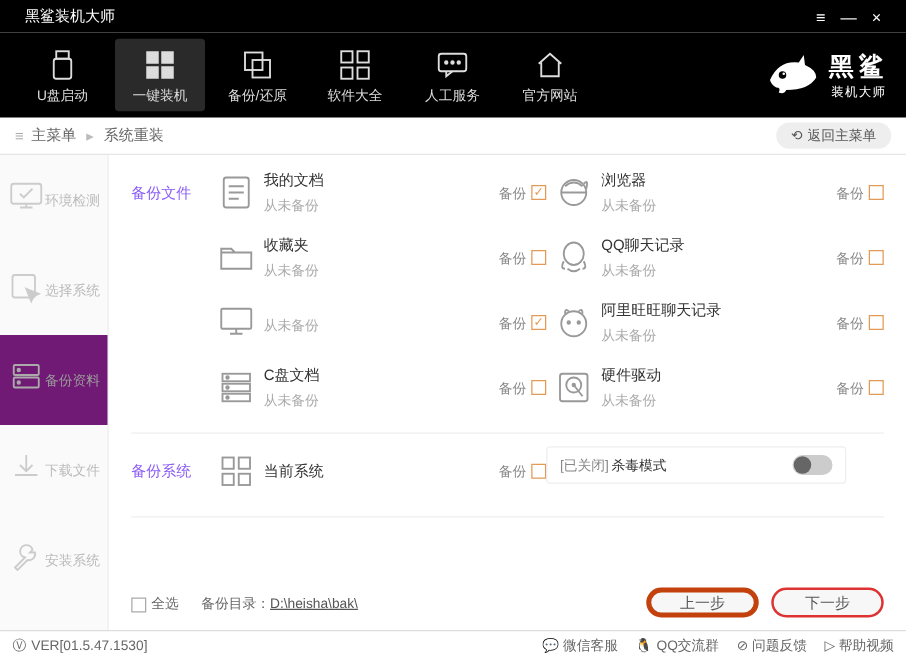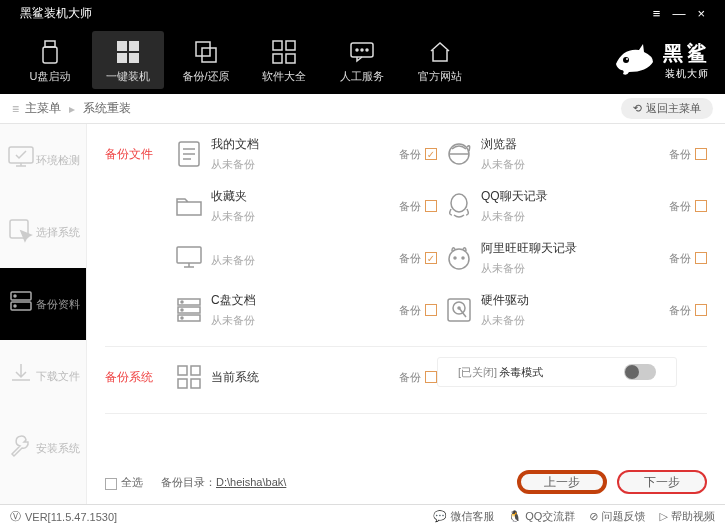--- a/index.html
+++ b/index.html
@@ -17,37 +17,37 @@
 .logo-txt{display:flex;flex-direction:column;align-items:center;margin-left:6px}
 .logo-txt .a{font-size:20px;font-weight:bold;letter-spacing:4px}
 .logo-txt .b{font-size:10px;letter-spacing:1px}
 .crumb{height:30px;display:flex;align-items:center;padding:0 12px;border-bottom:1px solid #e5e5e5;color:#666}
 .crumb .bico{color:#aaa;margin-right:6px}
 .crumb .sep{margin:0 8px;color:#bbb}
 .crumb .back-btn{margin-left:auto;background:#eee;border-radius:11px;padding:3px 12px;cursor:pointer;color:#555;font-size:11px;display:flex;align-items:center;gap:4px}
 .main{display:flex;height:380px}
 .sidebar{width:90px;background:#fafafa;border-right:1px solid #eee;display:flex;flex-direction:column}
 .sb-item{height:72px;display:flex;flex-direction:row;align-items:center;justify-content:center;color:#bbb;cursor:pointer}
-.sb-item.active{background:#000000;color:#999}
+.sb-item.active{background:#701a75;color:#999}
 .sb-item svg{margin-bottom:4px}
 .sb-item .slbl{font-size:11px}
 .content{flex:1;padding:10px 18px 6px 18px;position:relative}
 .sec{display:flex}
-.sec-title{width:62px;font-size:12px;color:#ef4444;padding-top:12px}
+.sec-title{width:62px;font-size:12px;color:#8b5cf6;padding-top:12px}
 .grid{flex:1}
 .row{display:flex;align-items:flex-start;margin-bottom:12px}
 .cell{display:flex;align-items:center;width:270px}
 .cell.right{width:270px}
 .ico-box{width:44px;height:40px;display:flex;align-items:center;justify-content:center;color:#888}
 .info{flex:1}
 .info .name{font-size:12px;color:#333}
 .info .sub{font-size:11px;color:#aaa;margin-top:4px}
 .bkwrap{display:flex;align-items:center;margin-left:6px;margin-top:0;font-size:11px;color:#888}
 .bkwrap .cb{width:12px;height:12px;border:1px solid #e29a56;margin-left:4px;display:inline-flex;align-items:center;justify-content:center;color:#e29a56;font-size:10px;cursor:pointer}
-.killmode{display:flex;align-items:center;border:1px solid #eee;border-radius:3px;padding:6px 20px;width:240px}
+.killmode{display:flex;align-items:center;border:1px solid #eee;border-radius:3px;padding:6px 10px;width:240px}
 .killmode .toggle{margin-left:auto;width:32px;height:16px;border-radius:8px;background:#ccc;position:relative;cursor:pointer}
 .killmode .toggle::after{content:"";width:14px;height:14px;border-radius:50%;background:#666;position:absolute;top:1px;left:1px}
 .km-off{color:#888;font-size:11px}
 .km-lbl{font-size:11px;margin-left:2px}
 hr.div{border:none;border-top:1px solid #eee;margin:4px 0 10px 0}
 .footer-row{position:absolute;bottom:10px;left:18px;right:18px;display:flex;align-items:center}
 .footer-row .sel-all{display:flex;align-items:flex-end;color:#666;font-size:11px}
 .footer-row .sel-all .cb{width:12px;height:12px;border:1px solid #aaa;margin-right:4px;cursor:pointer}
 .footer-row .bdir{margin-left:18px;font-size:11px;color:#666}
 .footer-row .bdir a{color:#555;text-decoration:underline;cursor:pointer}
@@ -403,21 +403,21 @@
             <span>下一步</span>
           </div>
       </div>
     </div>
   </div>
 </div>
 
 <div class="statusbar">
   <div class="ver">
     <span>Ⓥ</span>
-    <span>VER[11.5.47.1530]</span>
+    <span>VER[01.5.47.1530]</span>
   </div>
   <div class="links">
     <span>
         <span>💬</span>
         <span>微信客服</span>
       </span>
     <span>
         <span>🐧</span>
         <span>QQ交流群</span>
       </span>

